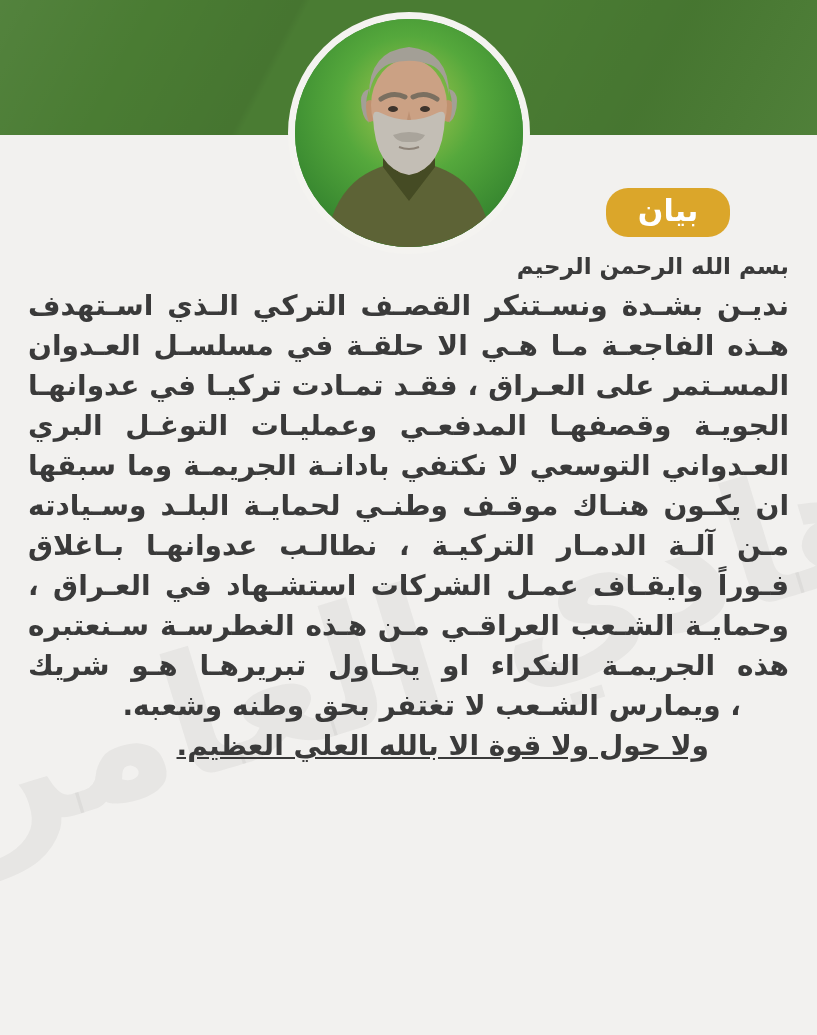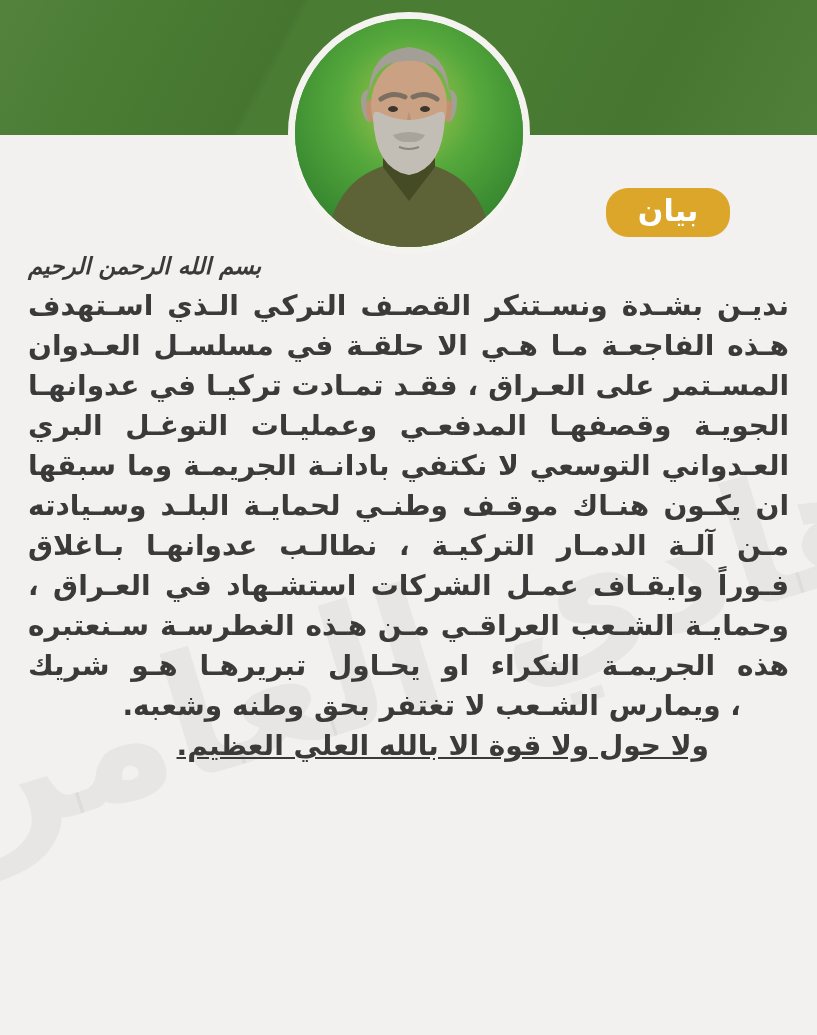--- a/index.html
+++ b/index.html
@@ -52,21 +52,21 @@
     pointer-events:none;user-select:none;
   }
   
   .doc{
     position:absolute;left:28px;right:28px;top:246px;
     color:var(--text-color,#3a3a3a);
     font-weight:bold;
   }
   .bismillah{
     height:40px;line-height:40px;
-    text-align:left;font-size:23px;direction:rtl;font-style:italic;
+    text-align:right;font-size:23px;direction:rtl;
   }
   .line{
     height:40px;line-height:40px;
     font-size:28px;direction:rtl;
     text-align:justify;text-align-last:justify;
     overflow:hidden;
   }
   .line.end1{text-align:right;text-align-last:right;padding-right:48px;}
   .line.end2{text-align:left;text-align-last:right;padding-right:80px;text-decoration:underline;}
 </style>

